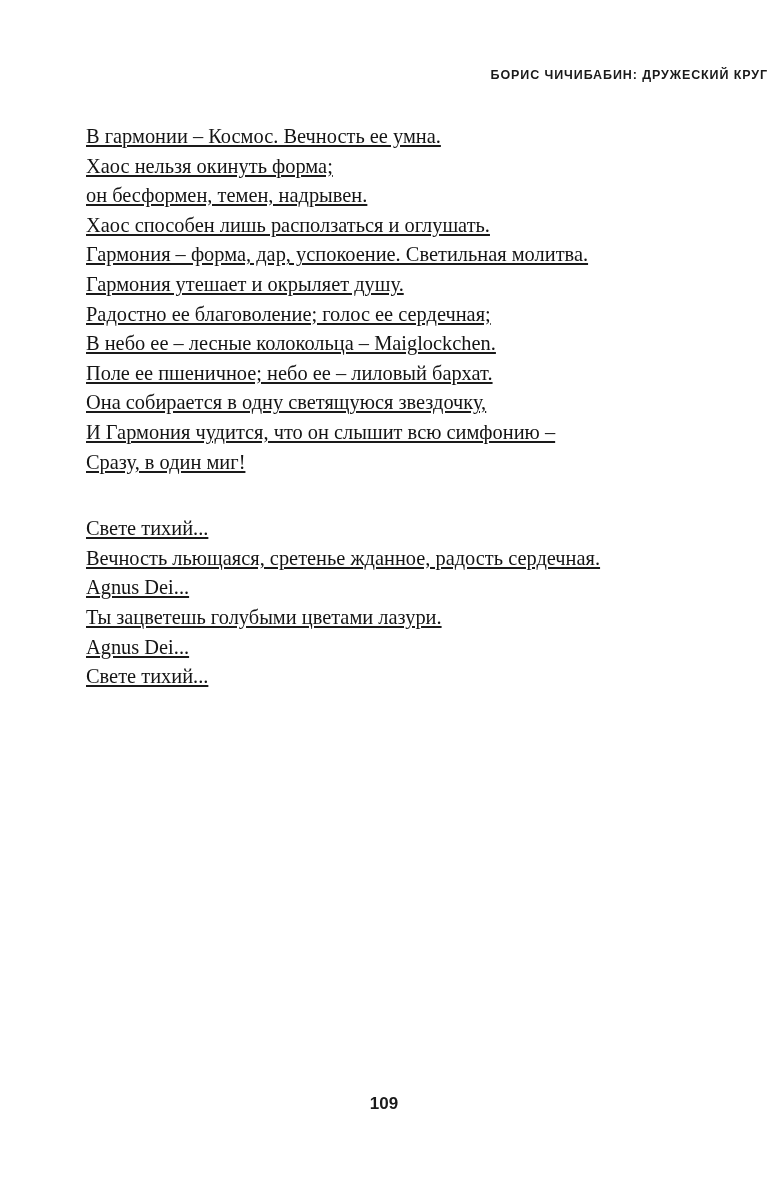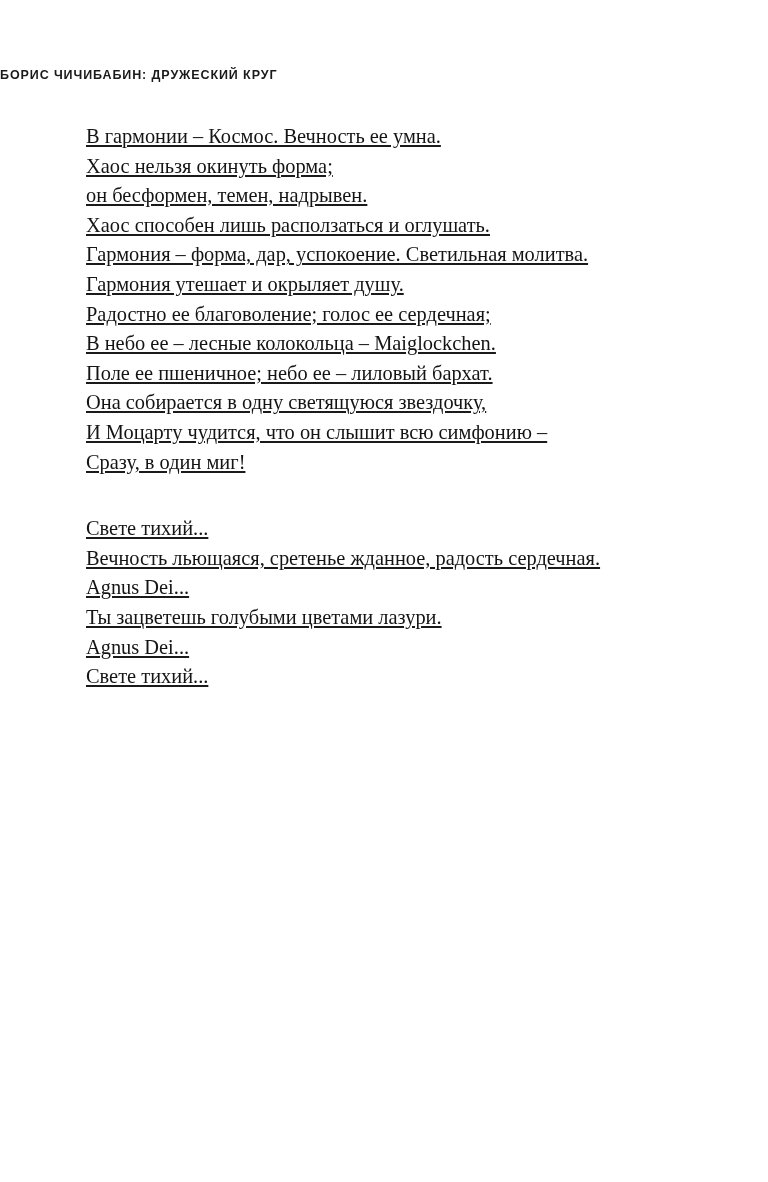--- a/index.html
+++ b/index.html
@@ -19,21 +19,21 @@
     position: relative;
     width: 768px;
     height: 1182px;
     box-sizing: border-box;
   }
   .running-head {
     position: absolute;
     top: 68px;
     left: 0;
     width: 768px;
-    text-align: left;
+    text-align: right;
     font-family: "Liberation Sans", sans-serif;
     font-size: 12.5px;
     letter-spacing: 0.9px;
     color: #1a1a1a;
     text-transform: uppercase;
     font-weight: 600;
   }
   .body-text {
     position: absolute;
     top: 122px;
@@ -78,29 +78,30 @@
       <div class="line">В гармонии – Космос. Вечность ее умна.</div>
       <div class="line">Хаос нельзя окинуть форма;</div>
       <div class="line">он бесформен, темен, надрывен.</div>
       <div class="line">Хаос способен лишь расползаться и оглушать.</div>
       <div class="line">Гармония – форма, дар, успокоение. Светильная молитва.</div>
       <div class="line">Гармония утешает и окрыляет душу.</div>
       <div class="line">Радостно ее благоволение; голос ее сердечная;</div>
       <div class="line">В небо ее – лесные колокольца – Maiglockchen.</div>
       <div class="line">Поле ее пшеничное; небо ее – лиловый бархат.</div>
       <div class="line">Она собирается в одну светящуюся звездочку,</div>
-      <div class="line">И Моцарту чудится, что он слышит всю симфонию –</div>
+      <div class="line">И Гармония чудится, что он слышит всю симфонию –</div>
       <div class="line">Сразу, в один миг!</div>
     </div>
 
     <div class="stanza">
       <div class="line">Свете тихий...</div>
       <div class="line">Вечность льющаяся, сретенье жданное, радость сердечная.</div>
       <div class="line">Agnus Dei...</div>
       <div class="line">Ты зацветешь голубыми цветами лазури.</div>
       <div class="line">Agnus Dei...</div>
       <div class="line">Свете тихий...</div>
     </div>
 
   </div>
 
+  <div class="folio">109</div>
 
 </div>
 
 </body></html>

